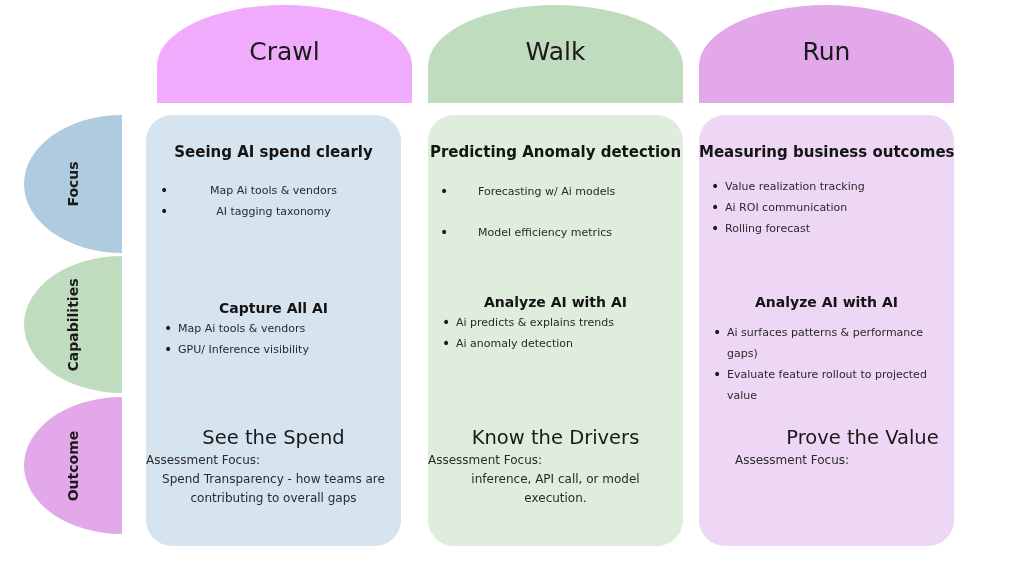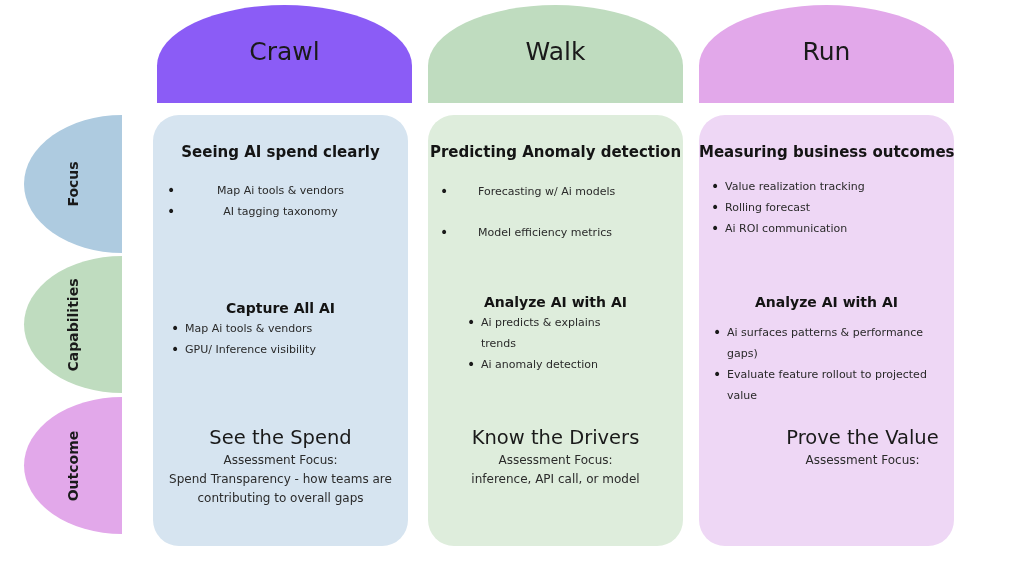--- a/index.html
+++ b/index.html
@@ -6,42 +6,42 @@
   html, body { width: 1024px; height: 572px; background: #ffffff; overflow: hidden; }
   body { position: relative; font-family: "DejaVu Sans", "Liberation Sans", sans-serif; color: #1c1c1c; }
 
   .head-tab {
     position: absolute; top: 5px; height: 98px; width: 255px;
     border-radius: 50% 50% 0 0 / 62% 62% 0 0;
     display: flex; align-items: center; justify-content: center;
     padding-bottom: 6px;
     font-size: 25px; color: #1a1a1a;
   }
-  .head-tab.crawl { left: 157px; background: #8b5cf6; text-align: center; }
+  .head-tab.crawl { left: 157px; background: #f0abfc; text-align: center; }
   .head-tab.walk  { left: 428px; background: #bfdcbf; }
   .head-tab.run   { left: 699px; background: #e2a8ea; }
 
   .side-tab {
     position: absolute; left: 24px; width: 98px;
     border-radius: 100% 0 0 100% / 50% 0 0 50%;
     display: flex; align-items: center; justify-content: center;
   }
   .side-tab span {
     display: inline-block; transform: rotate(-90deg);
     white-space: nowrap; font-weight: bold; font-size: 14px; color: #1a1a1a;
   }
   .side-tab.focus { top: 115px; height: 138px; background: #aecbe0; }
   .side-tab.caps  { top: 256px; height: 137px; background: #bfdcbf; }
   .side-tab.outc  { top: 397px; height: 137px; background: #e2a8ea; }
 
   .col {
     position: absolute; top: 115px; height: 431px; width: 255px;
     border-radius: 26px;
   }
-  .col.crawl { left: 153px; background: #d6e4f0; padding-left: 36px; }
+  .col.crawl { left: 146px; background: #d6e4f0; padding-left: 36px; }
   .col.walk  { left: 428px; background: #deeddc; }
   .col.run   { left: 699px; background: #eed7f5; }
 
   .sec { position: absolute; left: 0; width: 100%; }
   .sec-title { font-weight: bold; font-size: 15px; text-align: center; color: #141414; white-space: nowrap; }
   .sec-title.sm { font-size: 14px; }
 
   ul.blist { list-style: none; font-size: 11px; color: #2a2a2a; }
   ul.blist li { position: relative; line-height: 21px; }
   ul.blist li::before {
@@ -55,21 +55,21 @@
   .walk .focus-list li::before { left: 12px; }
   .run .focus-list li { padding-left: 26px; }
   .run .focus-list li::before { left: 12px; }
 
   .caps-list li { padding-left: 32px; }
   .caps-list li::before { left: 18px; }
   .walk .caps-list li, .run .caps-list li { padding-left: 28px; }
   .walk .caps-list li::before, .run .caps-list li::before { left: 14px; }
 
   .out-title { font-size: 19.5px; text-align: center; color: #1a1a1a; white-space: nowrap; }
-  .out-sub { font-size: 12px; text-align: center; color: #2b2b2b; line-height: 19px; margin-top: 2px; }
+  .out-sub { font-size: 12px; color: #2b2b2b; line-height: 19px; margin-top: 2px; }
   .out-body { font-size: 12px; text-align: center; color: #2b2b2b; line-height: 19px; padding: 0 6px; }
 </style>
 </head>
 <body>
 
 <div class="head-tab crawl">
   <span>Crawl</span>
 </div>
 <div class="head-tab walk">
   <span>Walk</span>
@@ -116,41 +116,42 @@
 <div class="col walk">
   <div class="sec" style="top:28px;">
     <div class="sec-title">Predicting Anomaly detection</div>
     <ul class="blist focus-list" style="margin-top:15px;">
       <li>Forecasting w/ Ai models</li>
       <li>Model efficiency metrics</li>
     </ul>
   </div>
   <div class="sec" style="top:179px;">
     <div class="sec-title sm">Analyze AI with AI</div>
-    <ul class="blist caps-list" style="margin-top:2px; width:200px;padding-left:25px;">
+    <ul class="blist caps-list" style="margin-top:2px; width:200px;">
       <li>Ai predicts &amp; explains trends</li>
       <li>Ai anomaly detection</li>
     </ul>
   </div>
   <div class="sec" style="top:311px;">
     <div class="out-title">Know the Drivers</div>
     <div class="out-sub">Assessment Focus:</div>
     <div class="out-body">
       <div>inference, API call, or model</div>
+      <div>execution.</div>
     </div>
   </div>
 </div>
 
 <div class="col run">
   <div class="sec" style="top:28px;">
     <div class="sec-title">Measuring business outcomes</div>
     <ul class="blist focus-list" style="margin-top:15px;">
       <li>Value realization tracking</li>
+      <li>Ai ROI communication</li>
       <li>Rolling forecast</li>
-      <li>Ai ROI communication</li>
     </ul>
   </div>
   <div class="sec" style="top:179px;">
     <div class="sec-title sm">Analyze AI with AI</div>
     <ul class="blist caps-list" style="margin-top:12px; width:238px;">
       <li>Ai surfaces patterns &amp; performance gaps)</li>
       <li>Evaluate feature rollout to projected value</li>
     </ul>
   </div>
   <div class="sec" style="top:311px;margin-left:36px;">

